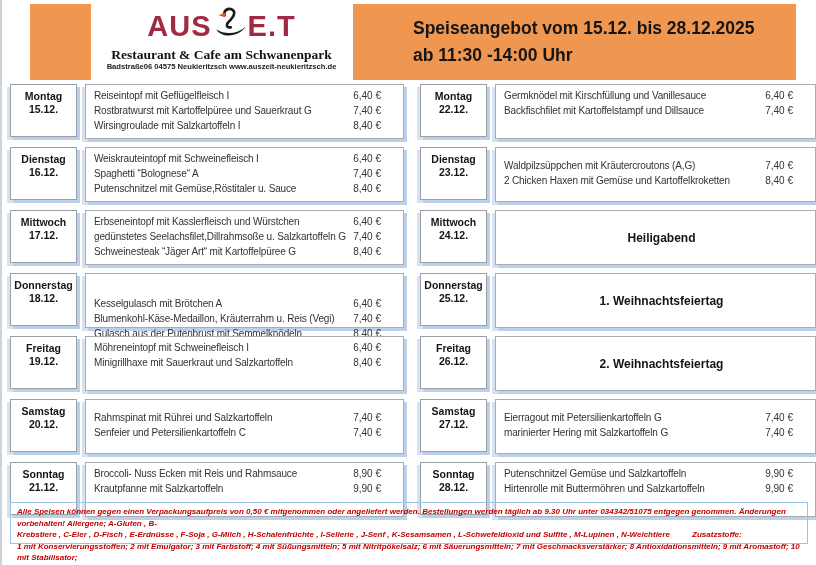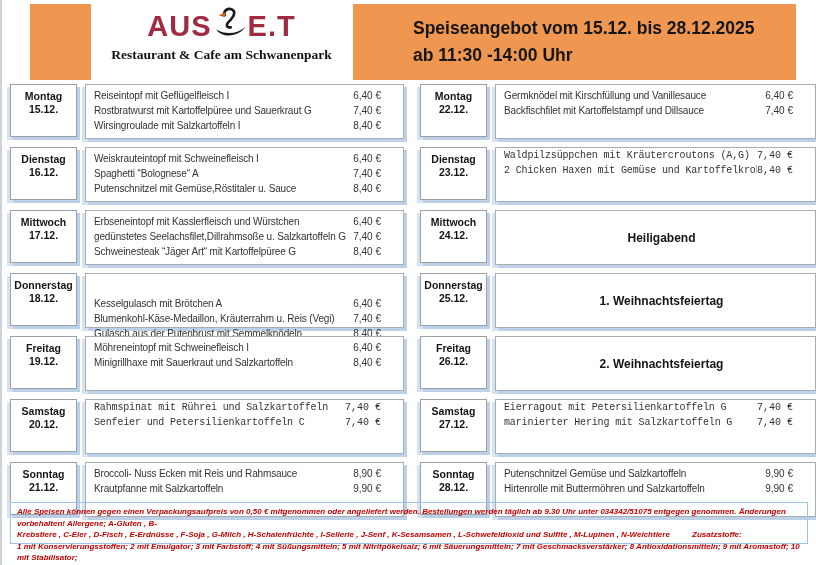--- a/index.html
+++ b/index.html
@@ -21,21 +21,21 @@
   
   .menu-grid{position:absolute;left:8px;top:84px;display:grid;
     grid-template-columns:67px 319px 0px 67px 321px;column-gap:7px;row-gap:5px;grid-auto-rows:55px;gap:8px;}
   .day-cell{background:#fff;border:1px solid #9aa0a6;height:46px;align-self:start;text-align:center;
     padding-top:5px;box-sizing:content-box;
     box-shadow:3px 3px 0 #bcd0e8,-3px 3px 0 #d6e1f1;}
   .day-name{font-size:10.5px;font-weight:bold;color:#151515;line-height:13px;}
   .day-date{font-size:10.5px;font-weight:bold;color:#151515;line-height:13px;}
   .menu-cell{background:#fff;border:1px solid #a7adb3;box-sizing:border-box;display:flex;flex-direction:column;
     padding:3px 0 4px 8px;box-shadow:3px 3px 0 #bcd0e8,-3px 3px 0 #d6e1f1;}
-  .menu-cell.vcenter{padding-top:0;font-family:Liberation Mono, monospace;}
+  .menu-cell.vcenter{justify-content:center;padding-top:0;}
   .menu-cell.special{justify-content:center;align-items:center;padding:0;}
   .special-label{font-size:12px;font-weight:bold;color:#151515;margin-left:12px;}
   .menu-item{display:flex;align-items:baseline;line-height:15px;}
   .item-name{flex:1;font-size:10px;letter-spacing:-0.15px;color:#333;white-space:nowrap;overflow:hidden;}
   .item-price{font-size:10px;color:#333;white-space:nowrap;text-align:right;min-width:34px;margin-right:22px;}
   .spacer{width:0;}
 
   
   .footer{position:absolute;left:8px;right:8px;top:502px;height:42px;border:1px solid #9DC3E6;
     box-sizing:border-box;padding:3px 6px;color:#C00000;font-style:italic;font-weight:bold;}
@@ -55,20 +55,21 @@
           <span class="swan">
             <svg width="34" height="38" viewBox="0 0 50 46">
               <path d="M17 13 C 14 4, 28 0, 31 8 C 33 14, 26 19, 22 24 C 19 28, 20 31, 26 31" fill="none" stroke="#1b1b1b" stroke-width="4" stroke-linecap="round"></path>
               <path d="M18 9 L8 13 L18 16 Z" fill="#d95b1e"></path>
               <path d="M5 34 C 18 42, 36 41, 48 30 C 42 39, 29 45, 16 42 C 10 40, 6 37, 5 34 Z" fill="#1b1b1b"></path>
             </svg>
           </span>
           <span class="brand-txt">E.T</span>
         </div>
         <div class="logo-sub">Restaurant &amp; Cafe am Schwanenpark</div>
+        <div class="logo-addr">Badstraße06 04575 Neukieritzsch www.auszeit-neukieritzsch.de</div>
       </div>
     </div>
     <div class="header-right">
       <div class="title-line">Speiseangebot vom 15.12. bis 28.12.2025</div>
       <div class="title-line">ab 11:30 -14:00 Uhr</div>
     </div>
   </div>
 
   <div class="menu-grid" id="menu-grid">
       <div class="day-cell">

